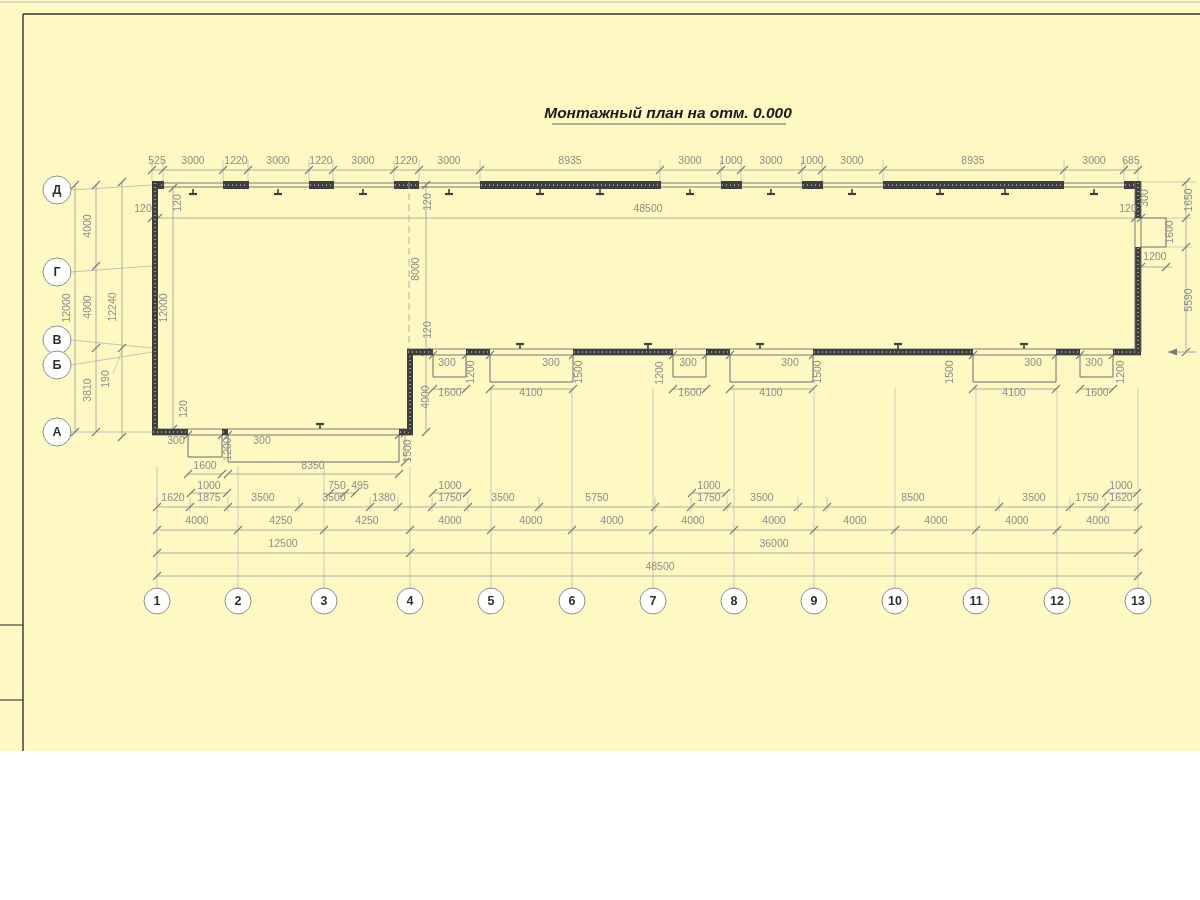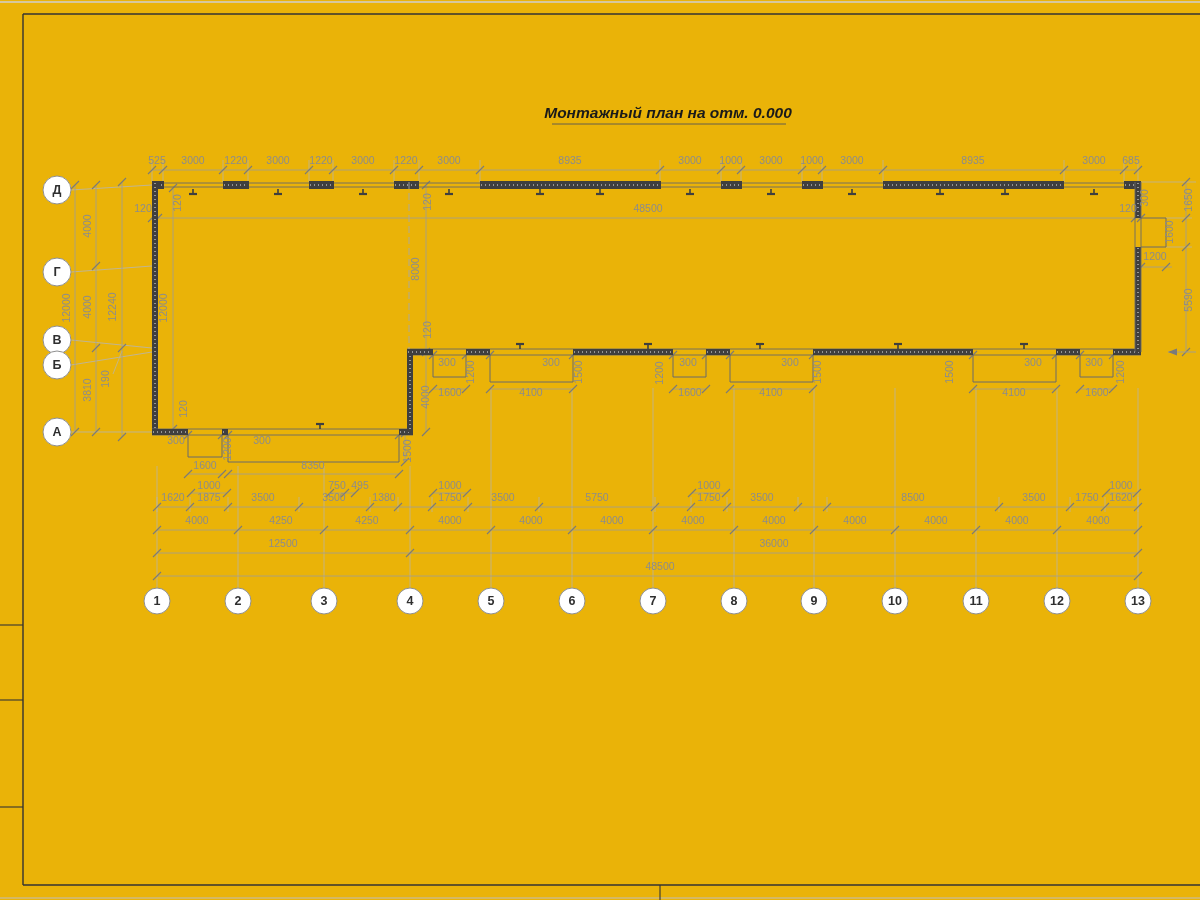--- a/index.html
+++ b/index.html
@@ -1,16 +1,16 @@
 <!DOCTYPE html>
 <html><head>
 <meta charset="utf-8">
 <style>
   html,body{margin:0;padding:0;background:#fff;}
-  .sheet{position:relative;width:1200px;height:900px;background:#eab308;overflow:hidden;
+  .sheet{position:relative;width:1200px;height:751px;background:#fef9c3;overflow:hidden;
          font-family:"Liberation Sans", sans-serif;}
   svg text{font-family:"Liberation Sans", sans-serif;}
   .title-text{font-style:italic;font-weight:bold;}
 </style>
 </head>
 <body>
 
 <div class="sheet">
   <svg id="plan" width="1200" height="900" viewBox="0 0 1200 900">
     <text class="title-text" x="668" y="118" font-size="15.5" text-anchor="middle" fill="#1a1a1a">Монтажный план на отм. 0.000</text>

